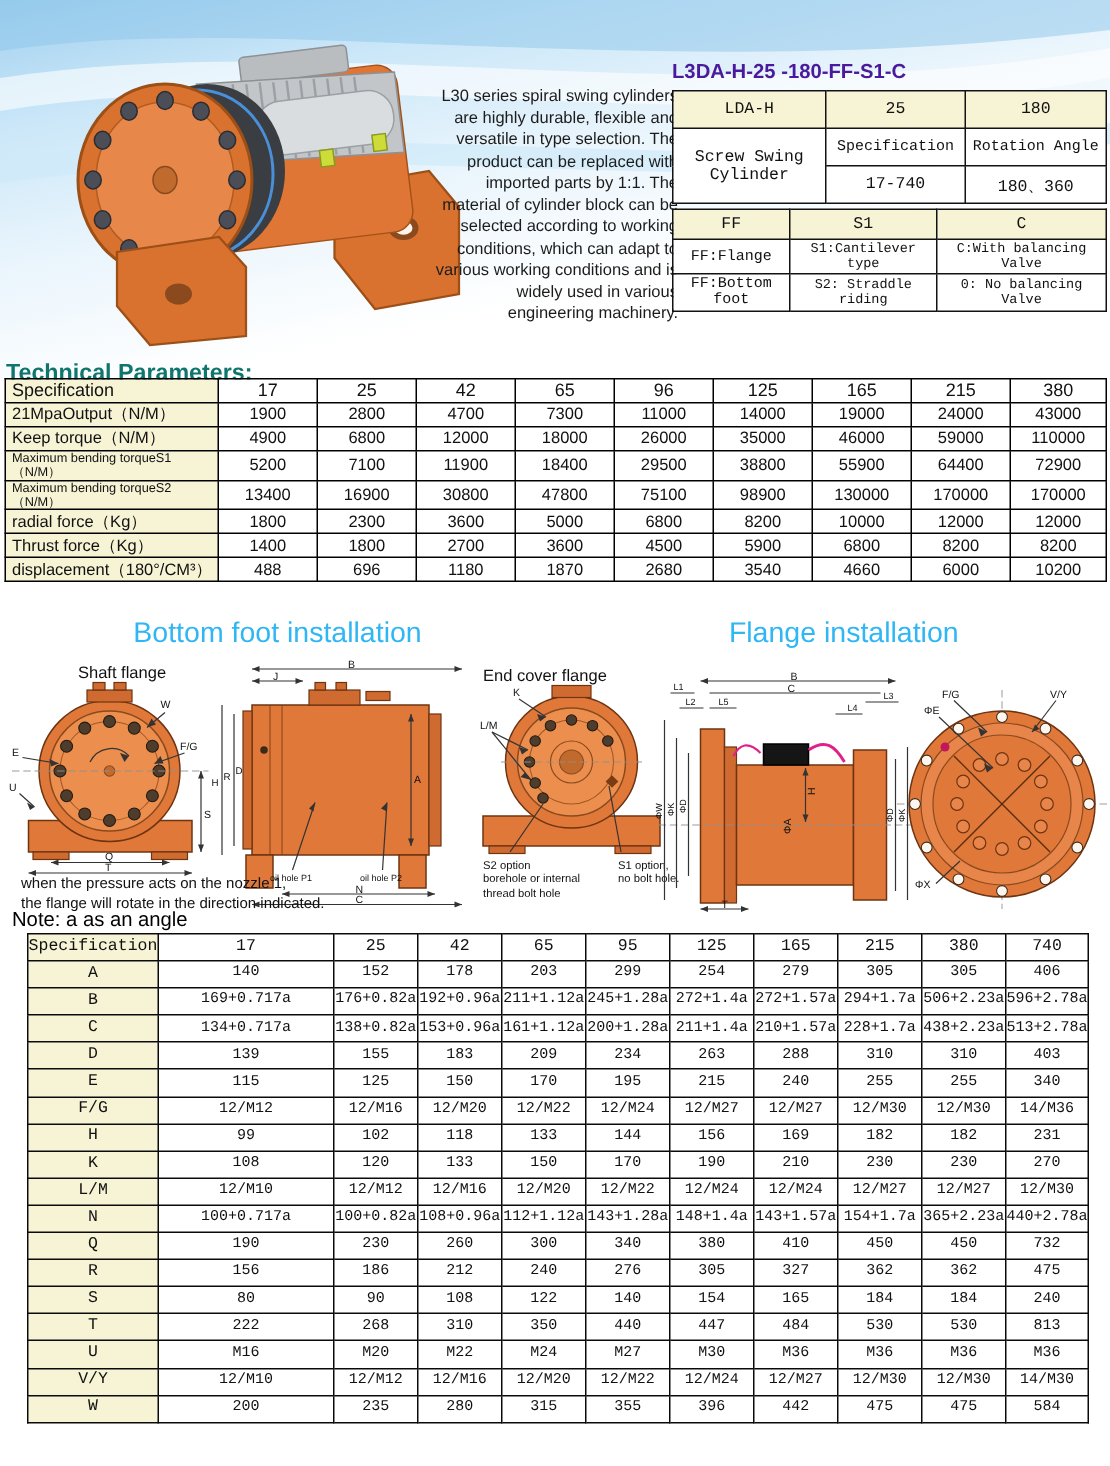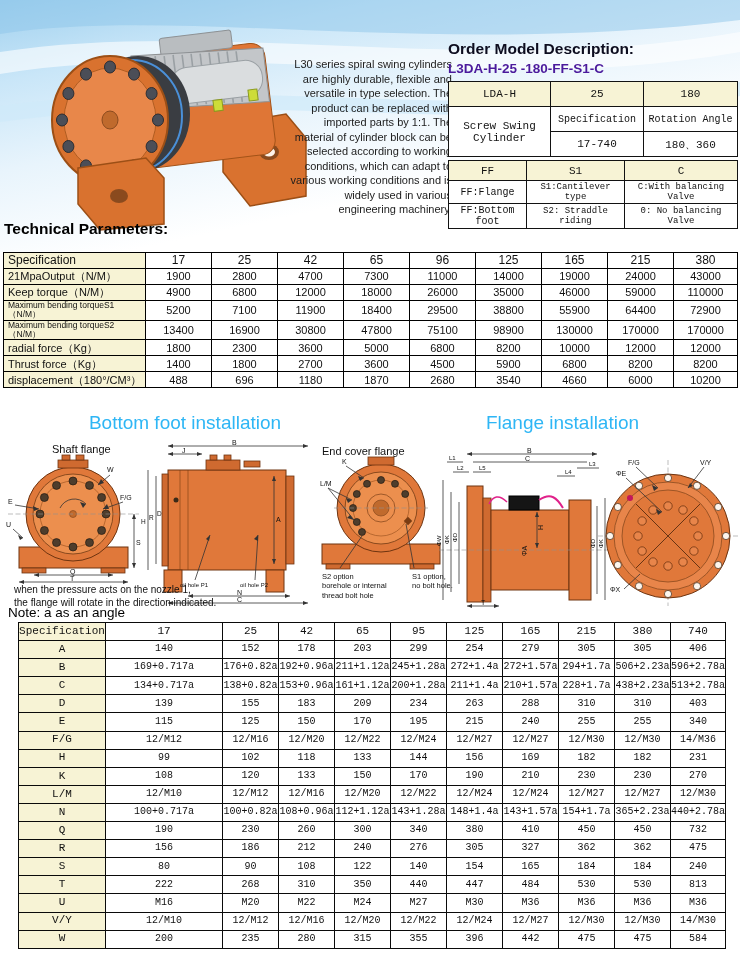--- a/index.html
+++ b/index.html
@@ -18,21 +18,21 @@
   .model-code{font-size:13.5px;font-weight:bold;color:#4b1a9c;margin:0 0 5px 0;}
   table.om{border-collapse:collapse;table-layout:fixed;width:289px;
     font-family:"Liberation Mono","DejaVu Sans Mono",monospace;}
   table.om td{border:1.6px solid #121212;text-align:center;vertical-align:middle;
     background:#fff;font-size:10px;padding:1px 1px;}
   table.om td.hd{background:#f7f3d5;font-size:11px;height:22px;}
   table.om td.nm{font-size:11px;}
   table.om td.sm{font-size:9px;}
   table.om2{margin-top:3px;}
   
-  .tech-h{left:4px;top:220px;font-size:15.5px;font-weight:bold;color:#000000;text-align:right;}
+  .tech-h{left:4px;top:240px;font-size:15.5px;font-weight:bold;color:#0f766e;text-align:right;}
   table.tech{position:absolute;left:3px;top:252px;width:734px;border-collapse:collapse;
     table-layout:fixed;}
   table.tech td{border:1.3px solid #000;height:15px;font-size:11px;text-align:center;
     background:#fff;padding:0 1px;line-height:1.1;}
   table.tech td.lbl{background:#f7f3d5;text-align:left;padding-left:4px;}
   table.tech td.hd{font-size:12px;}
   table.tech td.small{font-size:8.5px;}
   
   .cyan-h{font-size:19px;color:#2eb6f5;text-align:center;}
   .bf-h{left:55px;top:412px;width:260px;}
@@ -112,21 +112,20 @@
       <ellipse cx="133.6" cy="91.5" rx="5.5" ry="6"></ellipse>
   </g>
   <ellipse cx="92" cy="118" rx="8" ry="9" fill="#c06a2d" stroke="#8a4a1e"></ellipse>
   <path d="M60,166 L128,156 L146,176 L146,222 L82,228 L60,202 Z" fill="#d9722f" stroke="#9c4f16" stroke-width="1.5"></path>
   <ellipse cx="101" cy="194" rx="9" ry="7" fill="#8a4a1e"></ellipse>
 </svg>
 
 <div class="abs desc">L30 series spiral swing cylinders are highly durable, flexible and versatile in type selection. The product can be replaced with imported parts by 1:1. The material of cylinder block can be selected according to working conditions, which can adapt to various working conditions and is widely used in various engineering machinery.</div>
 
 <div class="abs order">
-  <div class="order-h">Order Model Description:</div>
   <div class="model-code">L3DA-H-25 -180-FF-S1-C</div>
   <table class="om">
     <colgroup>
         <col style="width:102px">
         <col style="width:93px">
         <col style="width:94px">
       </colgroup>
     <tbody>
         <tr>
       <td class="hd">LDA-H</td>

